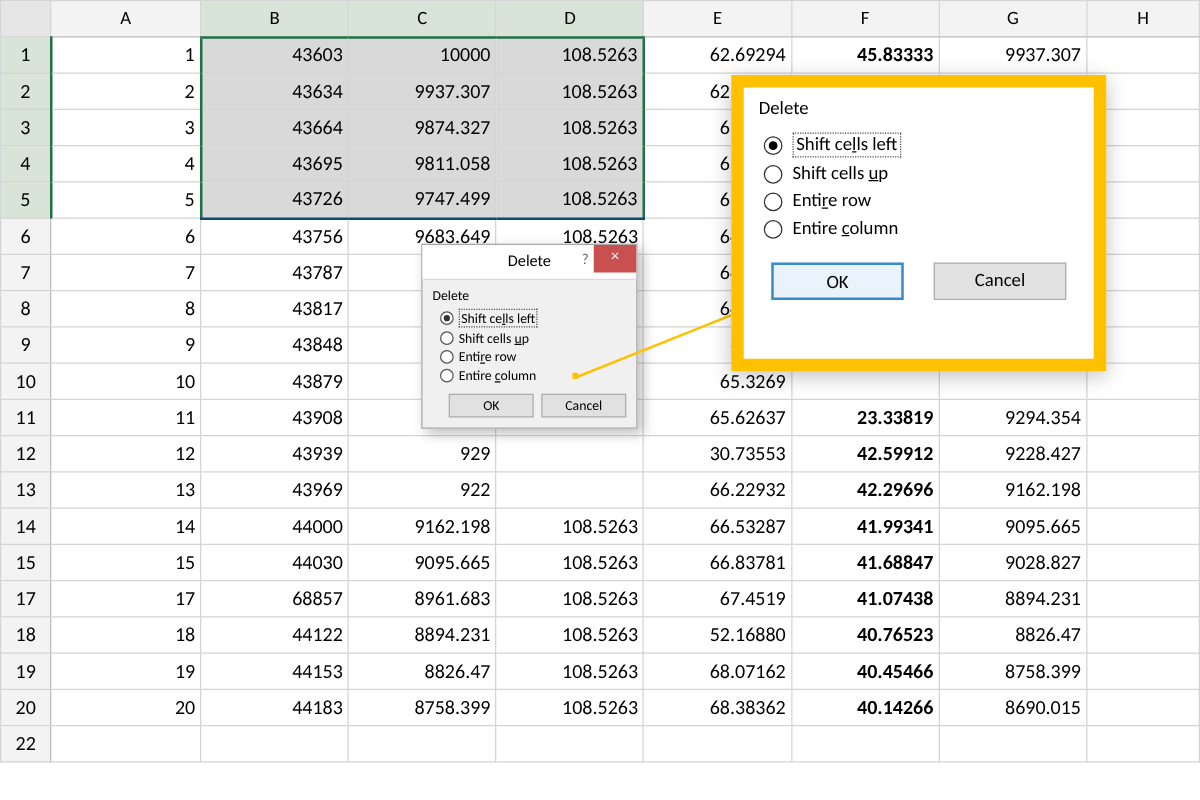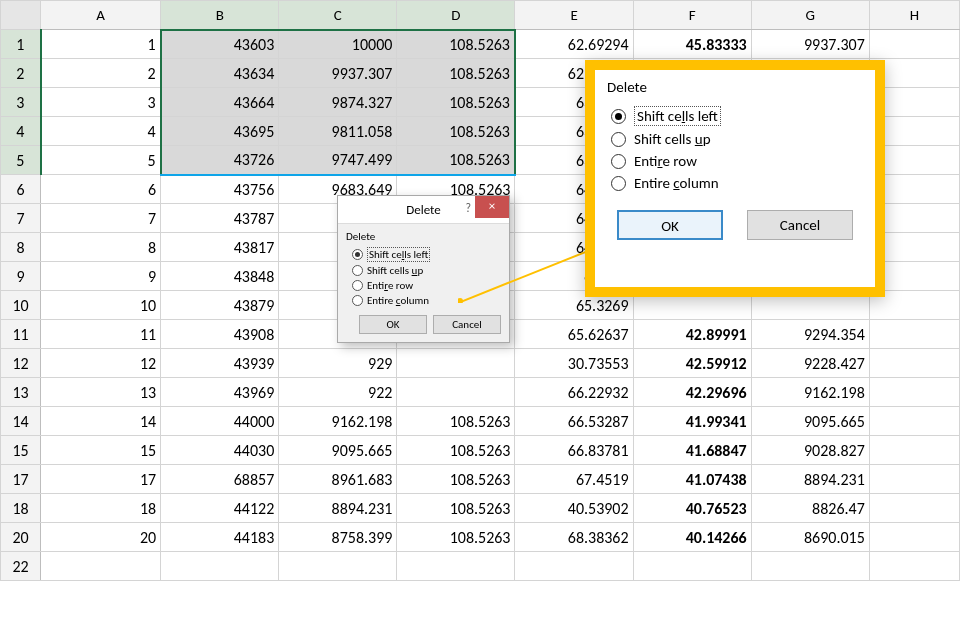--- a/index.html
+++ b/index.html
@@ -18,21 +18,21 @@
   .colD { width: 118px; }
   .colE { width: 118px; }
   .colF { width: 118px; font-weight: bold; }
   .colG { width: 118px; }
   .colH { width: 90px; }
 
   .sel { background: #d9d9d9; }
   .grid td.selborder-top { border-top: 2px solid #1e7145; }
   .grid td.selborder-left { border-left: 2px solid #1e7145; }
   .grid td.selborder-right { border-right: 2px solid #1e7145; }
-  .grid td.selborder-bottom { border-bottom: 2px solid #0ea5e9; }
+  .grid td.selborder-bottom { border-bottom: 2px solid #0c4a6e; }
   .grid th.hlcol { background: #d7e4d7; border-bottom: 2px solid #1e7145; }
   .grid th.hlrow { background: #d7e4d7; border-right: 2px solid #1e7145; }
 
   
   .dialog-small {
     position: absolute; left: 337px; top: 195px; width: 173px;
     border: 1px solid #a9a9a9; background: #f0f0f0;
     box-shadow: 4px 4px 10px rgba(0,0,0,0.25);
     font-size: 11px;
   }
@@ -198,21 +198,21 @@
           <td class="colG"></td>
           <td class="colH"></td>
         </tr>
         <tr>
           <th class="rowhdr">11</th>
           <td class="colA">11</td>
           <td class="colB">43908</td>
           <td class="colC">935</td>
           <td class="colD"></td>
           <td class="colE">65.62637</td>
-          <td class="colF">42.89991</td>
+          <td class="colF">23.33819</td>
           <td class="colG">9294.354</td>
           <td class="colH"></td>
         </tr>
         <tr>
           <th class="rowhdr">12</th>
           <td class="colA">12</td>
           <td class="colB">43939</td>
           <td class="colC">929</td>
           <td class="colD"></td>
           <td class="colE">30.73553</td>
@@ -263,23 +263,34 @@
           <td class="colF">41.07438</td>
           <td class="colG">8894.231</td>
           <td class="colH"></td>
         </tr>
         <tr>
           <th class="rowhdr">18</th>
           <td class="colA">18</td>
           <td class="colB">44122</td>
           <td class="colC">8894.231</td>
           <td class="colD">108.5263</td>
-          <td class="colE">40.53902</td>
+          <td class="colE">52.16880</td>
           <td class="colF">40.76523</td>
           <td class="colG">8826.47</td>
+          <td class="colH"></td>
+        </tr>
+        <tr>
+          <th class="rowhdr">19</th>
+          <td class="colA">19</td>
+          <td class="colB">44153</td>
+          <td class="colC">8826.47</td>
+          <td class="colD">108.5263</td>
+          <td class="colE">68.07162</td>
+          <td class="colF">40.45466</td>
+          <td class="colG">8758.399</td>
           <td class="colH"></td>
         </tr>
         <tr>
           <th class="rowhdr">20</th>
           <td class="colA">20</td>
           <td class="colB">44183</td>
           <td class="colC">8758.399</td>
           <td class="colD">108.5263</td>
           <td class="colE">68.38362</td>
           <td class="colF">40.14266</td>

